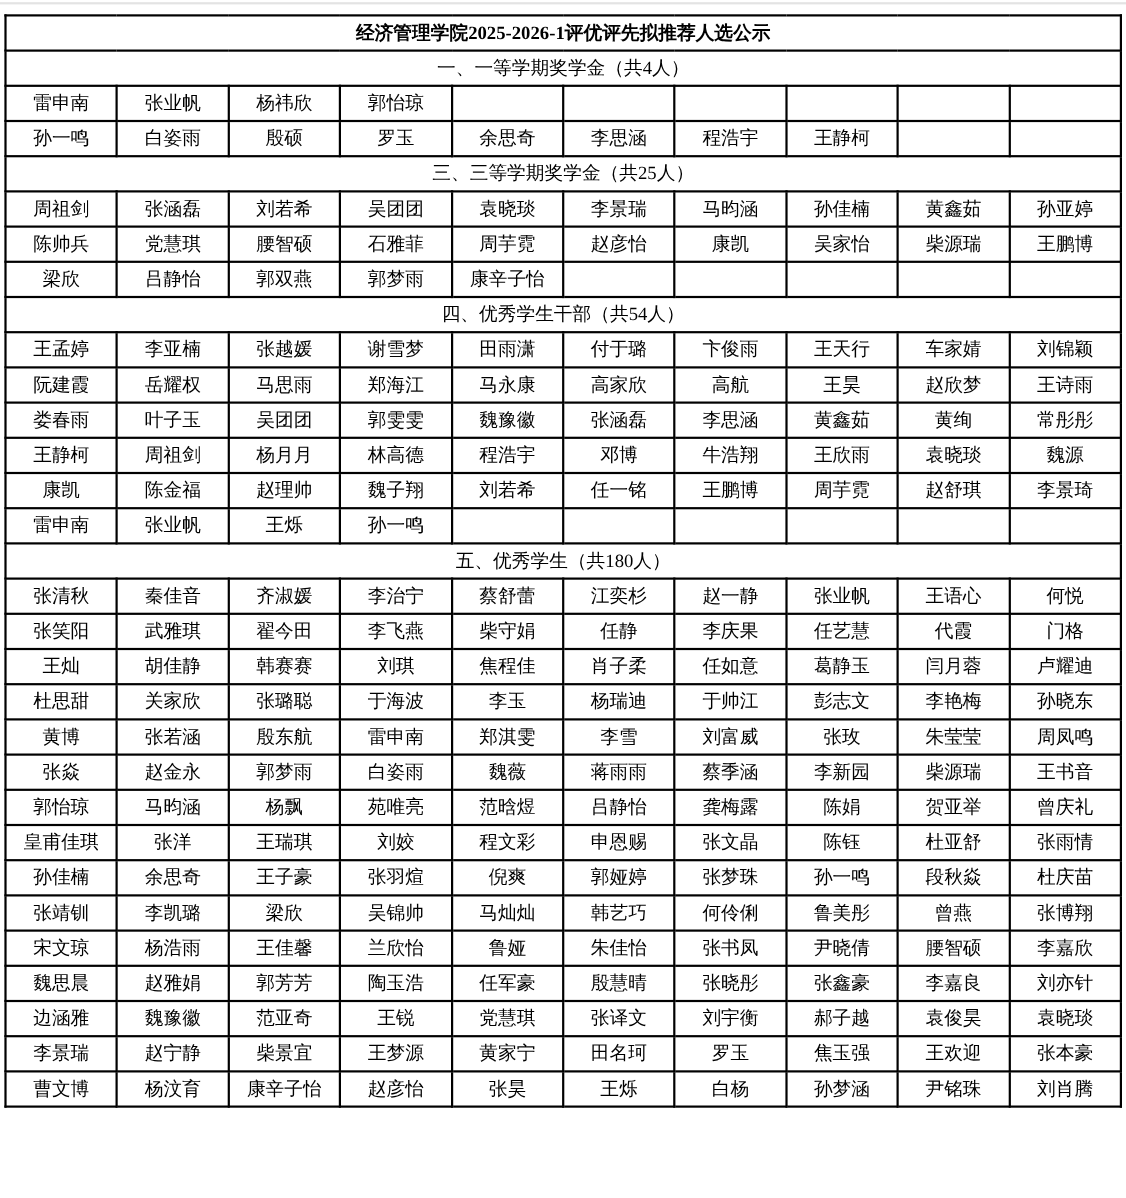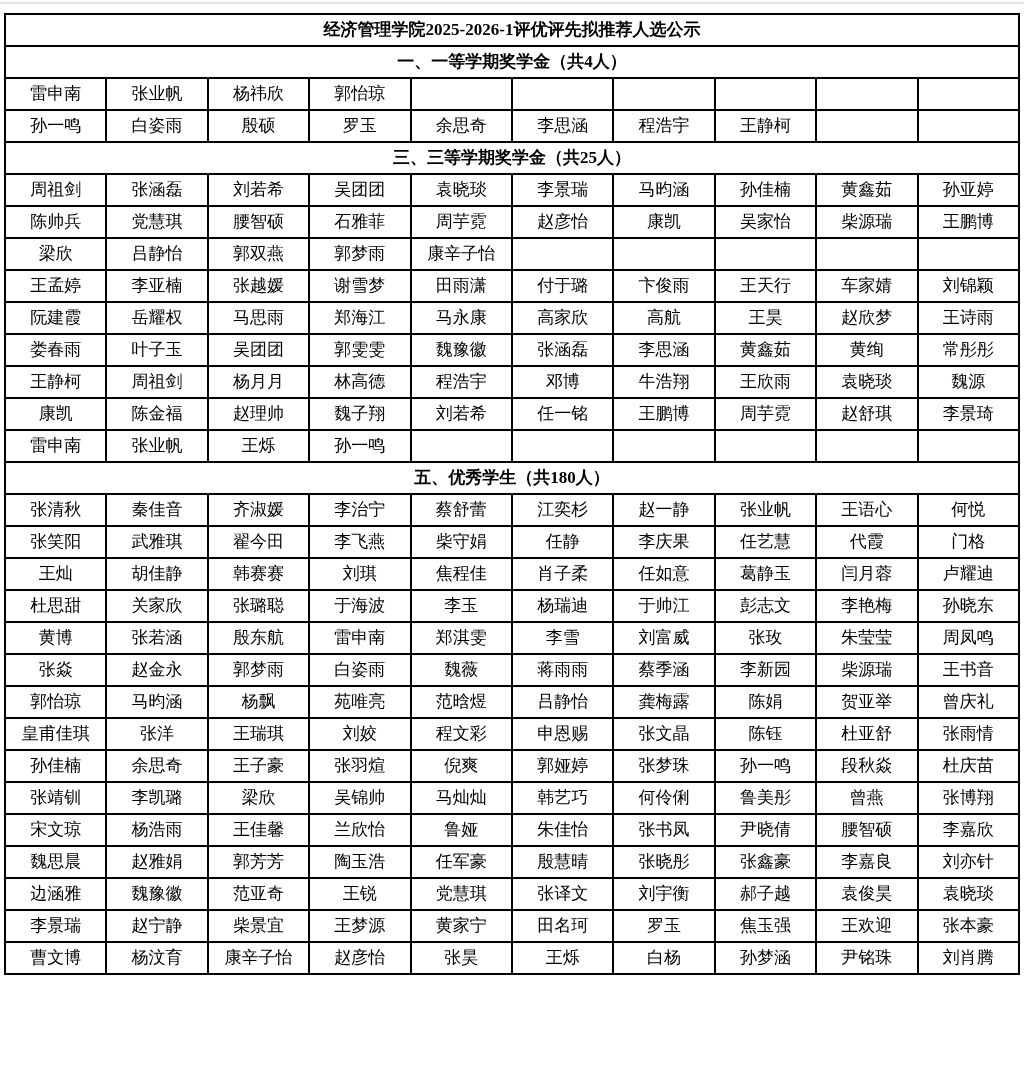--- a/index.html
+++ b/index.html
@@ -48,21 +48,21 @@
   td.title-cell {
     height: 46px;
     font-size: 35px;
     font-weight: bold;
     line-height: 46px;
     letter-spacing: 0px;
   }
   td.section-cell {
     text-align: left;
     font-size: 22px;
-    font-weight: bold;
+    font-weight: normal;
     padding-left: 6px;
     line-height: 30px;
   }
 </style>
 </head>
 <body>
 
 <div class="page">
   <div class="top-strip"></div>
   <table class="notice">
@@ -143,20 +143,23 @@
           <td>郭双燕</td>
           <td>郭梦雨</td>
           <td>康辛子怡</td>
           <td></td>
           <td></td>
           <td></td>
           <td></td>
           <td></td>
         </tr>
         <tr>
+          <td colspan="10" class="section-cell">四、优秀学生干部（共54人）</td>
+        </tr>
+        <tr>
           <td>王孟婷</td>
           <td>李亚楠</td>
           <td>张越媛</td>
           <td>谢雪梦</td>
           <td>田雨潇</td>
           <td>付于璐</td>
           <td>卞俊雨</td>
           <td>王天行</td>
           <td>车家婧</td>
           <td>刘锦颖</td>

